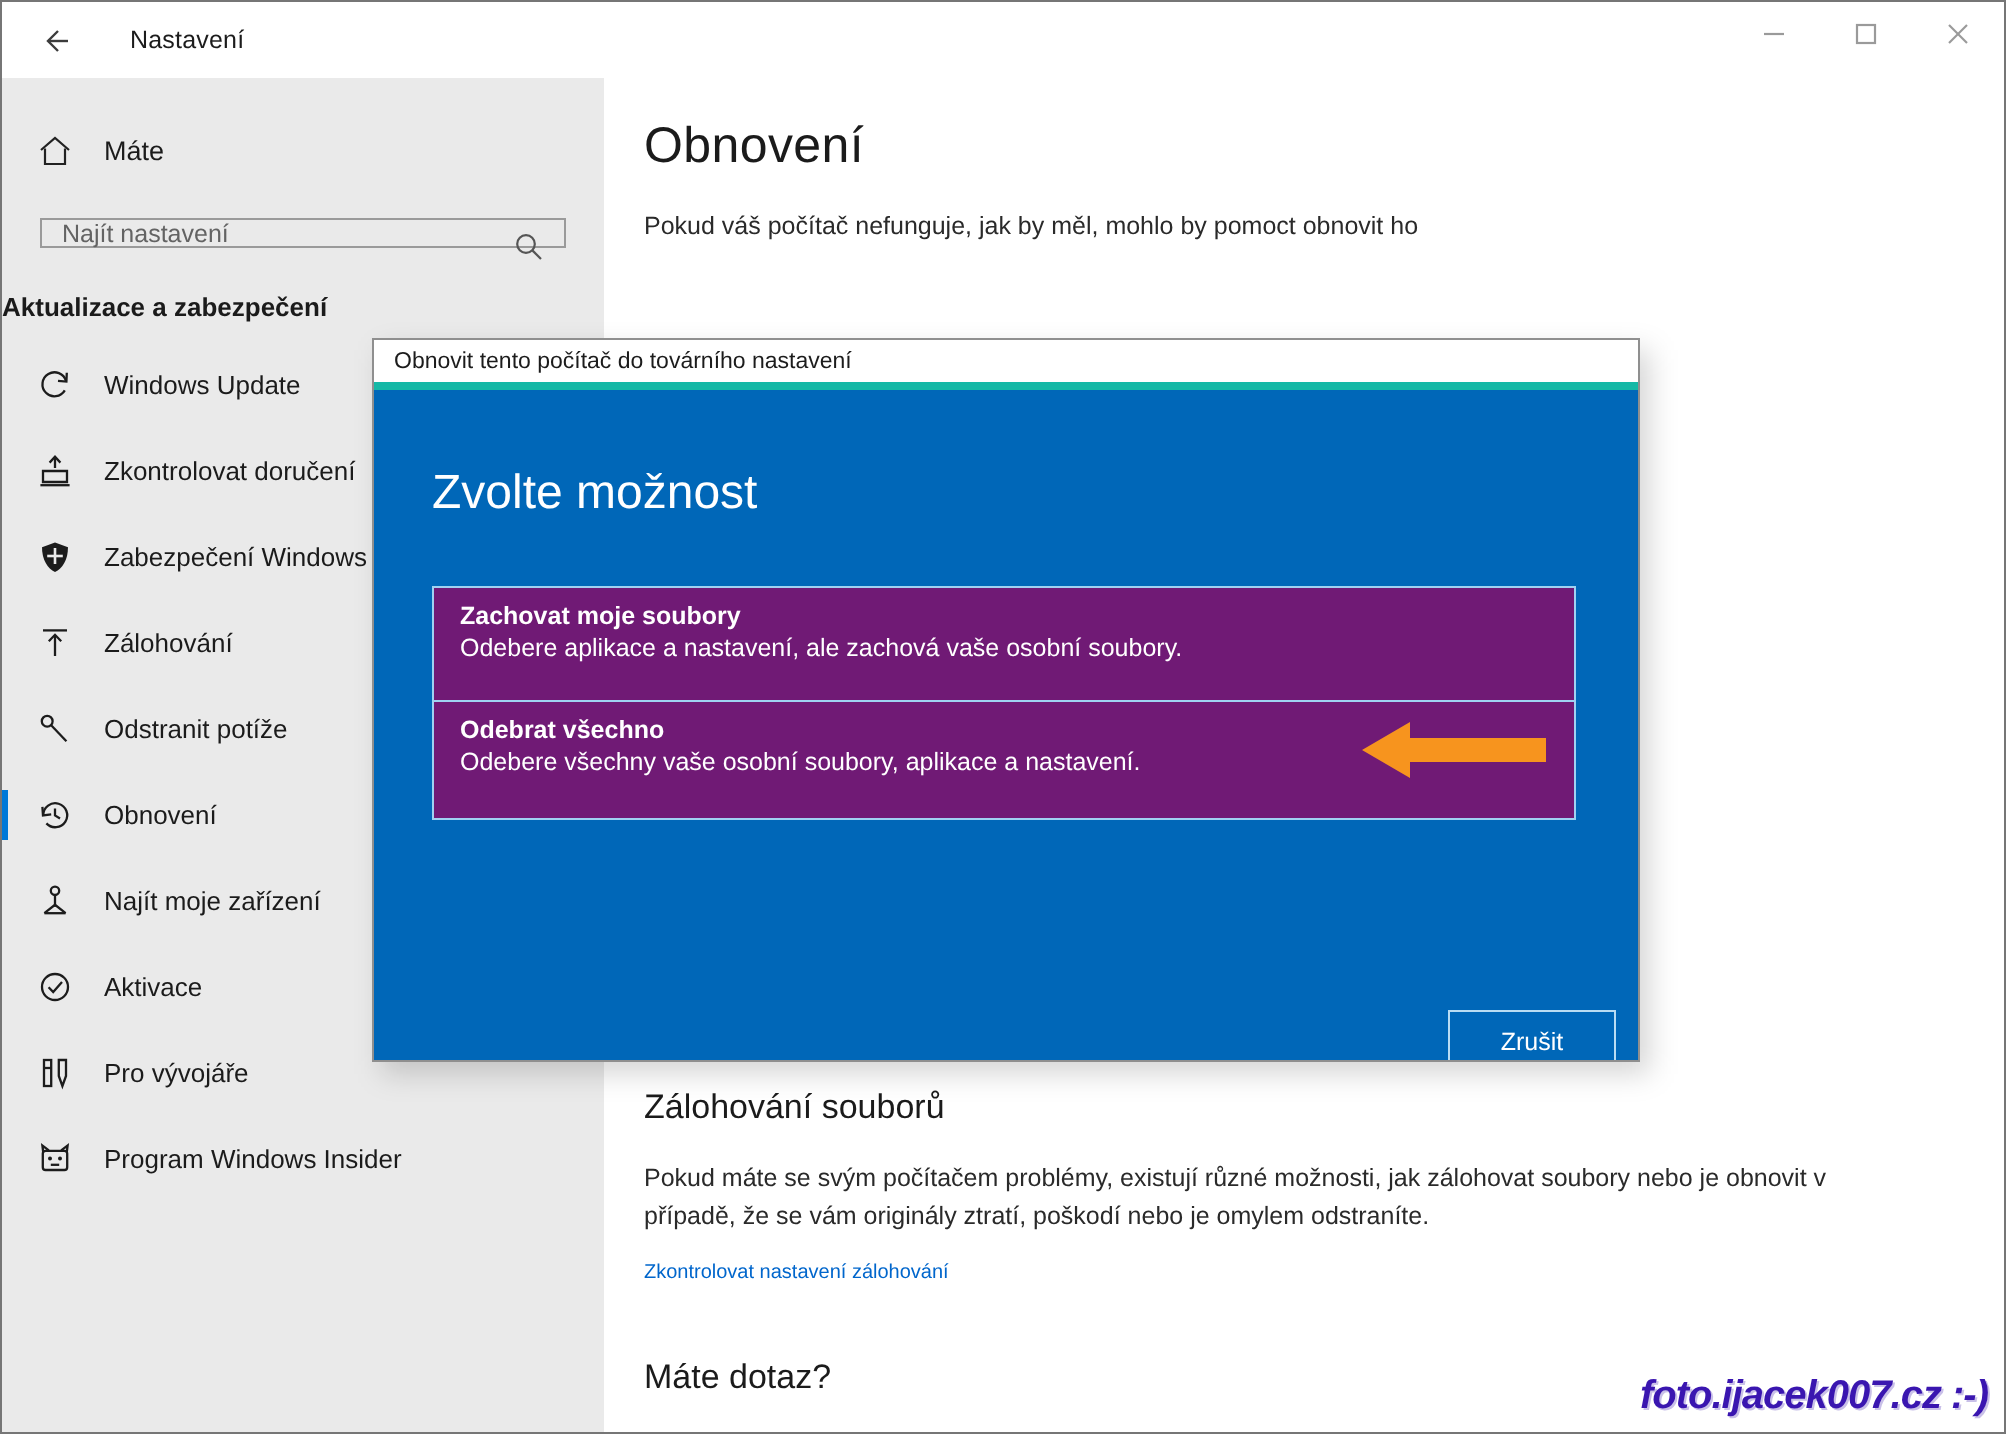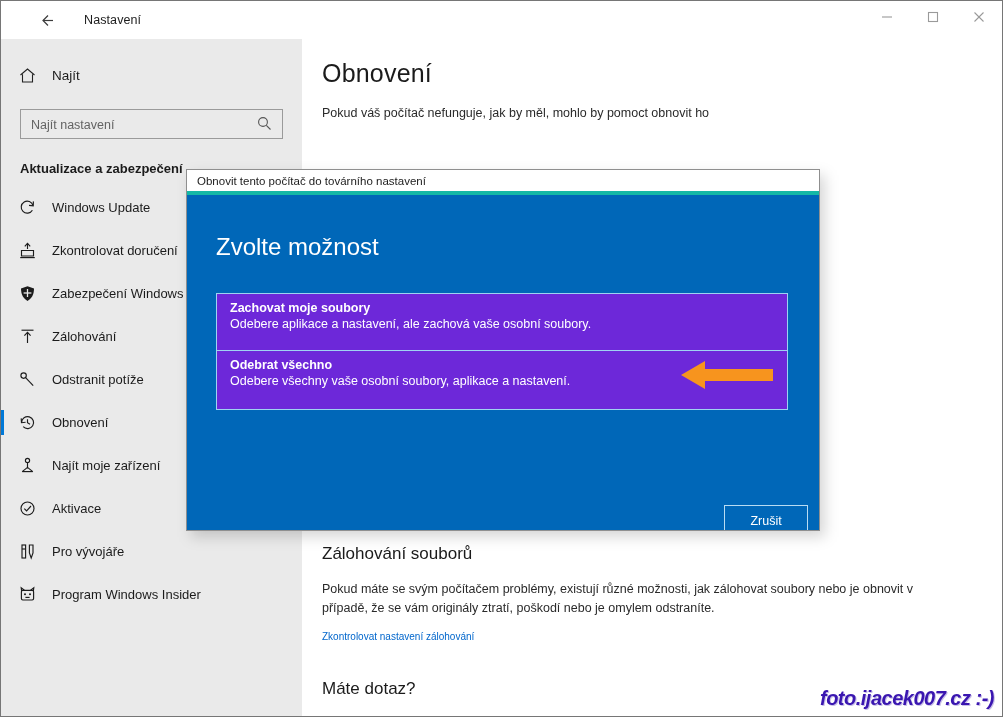--- a/index.html
+++ b/index.html
@@ -16,21 +16,21 @@
     background: #ffffff;
     border: 1px solid #767676;
     overflow: hidden;
   }
 
   
   .titlebar {
     position: absolute; left: 0; top: 0;
     width: 1001px; height: 38px;
     background: #ffffff;
-    display: flex; align-items: center; padding-left: 19px;
+    display: flex; align-items: center;
   }
   .tb-back {
     width: 46px; height: 32px;
     display: flex; align-items: center; justify-content: center;
     color: #444; font-size: 16px; margin-left: 4px;
   }
   .tb-title {
     font-size: 12.5px; color: #1c1c1c;
     margin-left: 14px; letter-spacing: .1px;
   }
@@ -54,40 +54,40 @@
   .home-row {
     display: flex; align-items: center;
     height: 40px; margin-top: 16px; padding-left: 17px;
   }
   .home-row .ic { width: 30px; color: #222; display:flex; align-items:center;}
   .home-row .lbl { font-size: 13.5px; color: #1b1b1b; margin-left: 4px;}
 
   .searchbox {
     position: relative;
     margin: 14px 19px 0 19px;
-    height: 30px;
+    height: 15px;
     background: #eaeaea;
     border: 1px solid #9a9a9a;
-    display: flex; align-items: flex-end;
+    display: flex; align-items: center;
   }
   .searchbox input {
     border: 0; outline: 0; background: transparent;
     font-family: "Liberation Sans", sans-serif;
     font-size: 12.5px; color: #2b2b2b;
     padding-left: 10px; width: 230px; height: 26px;
   }
   .searchbox input::placeholder { color: #636363; }
   .search-ic {
     position: absolute; right: 9px; top: 5px;
     color: #555;
   }
 
   .section-title {
     font-size: 13px; font-weight: bold; color: #1b1b1b;
-    padding-left: 19px; margin-top: 22px;
+    margin-top: 22px;
   }
 
   .navlist { margin-top: 10px; }
   .navitem {
     position: relative;
     display: flex; align-items: center;
     height: 43px; padding-left: 17px;
   }
   .navitem .ic {
     width: 30px; display: flex; align-items: center; justify-content: flex-start;
@@ -152,21 +152,21 @@
   }
   .dlg-body { position: relative; height: 335px; background: #0067b8; }
   .dlg-heading {
     position: absolute; left: 29px; top: 38px;
     font-size: 24px; color: #ffffff; font-weight: normal;
   }
   .opt {
     position: absolute; left: 29px;
     width: 572px; height: 60px;
     border: 1px solid #9fd2f2;
-    background: #6d28d9;
+    background: #701a75;
   }
   .opt.first { top: 98px; }
   .opt.second { top: 155px; }
   .opt .ot {
     font-size: 12.5px; color: #ffffff; font-weight: bold;
     margin: 7px 0 0 13px;
   }
   .opt .od {
     font-size: 12.5px; color: #ffffff; font-weight: normal;
     margin: 2px 0 0 13px;
@@ -230,21 +230,21 @@
 
   <div class="sidebar">
 
     <div class="home-row">
       <span class="ic">
         <svg width="19" height="19" viewBox="0 0 19 19">
           <path d="M2.5 9 L9.5 3 L16.5 9" fill="none" stroke="#222" stroke-width="1.1"></path>
           <path d="M4.5 8.2 V16 H14.5 V8.2" fill="none" stroke="#222" stroke-width="1.1"></path>
         </svg>
       </span>
-      <span class="lbl">Najít</span>
+      <span class="lbl">Máte</span>
     </div>
 
     <div class="searchbox">
       <input type="text" placeholder="Najít nastavení" style="">
       <span class="search-ic">
         <svg width="17" height="17" viewBox="0 0 17 17">
           <circle cx="7" cy="7" r="4.4" fill="none" stroke="#555" stroke-width="1.1"></circle>
           <line x1="10.3" y1="10.3" x2="14.5" y2="14.5" stroke="#555" stroke-width="1.1"></line>
         </svg>
       </span>

